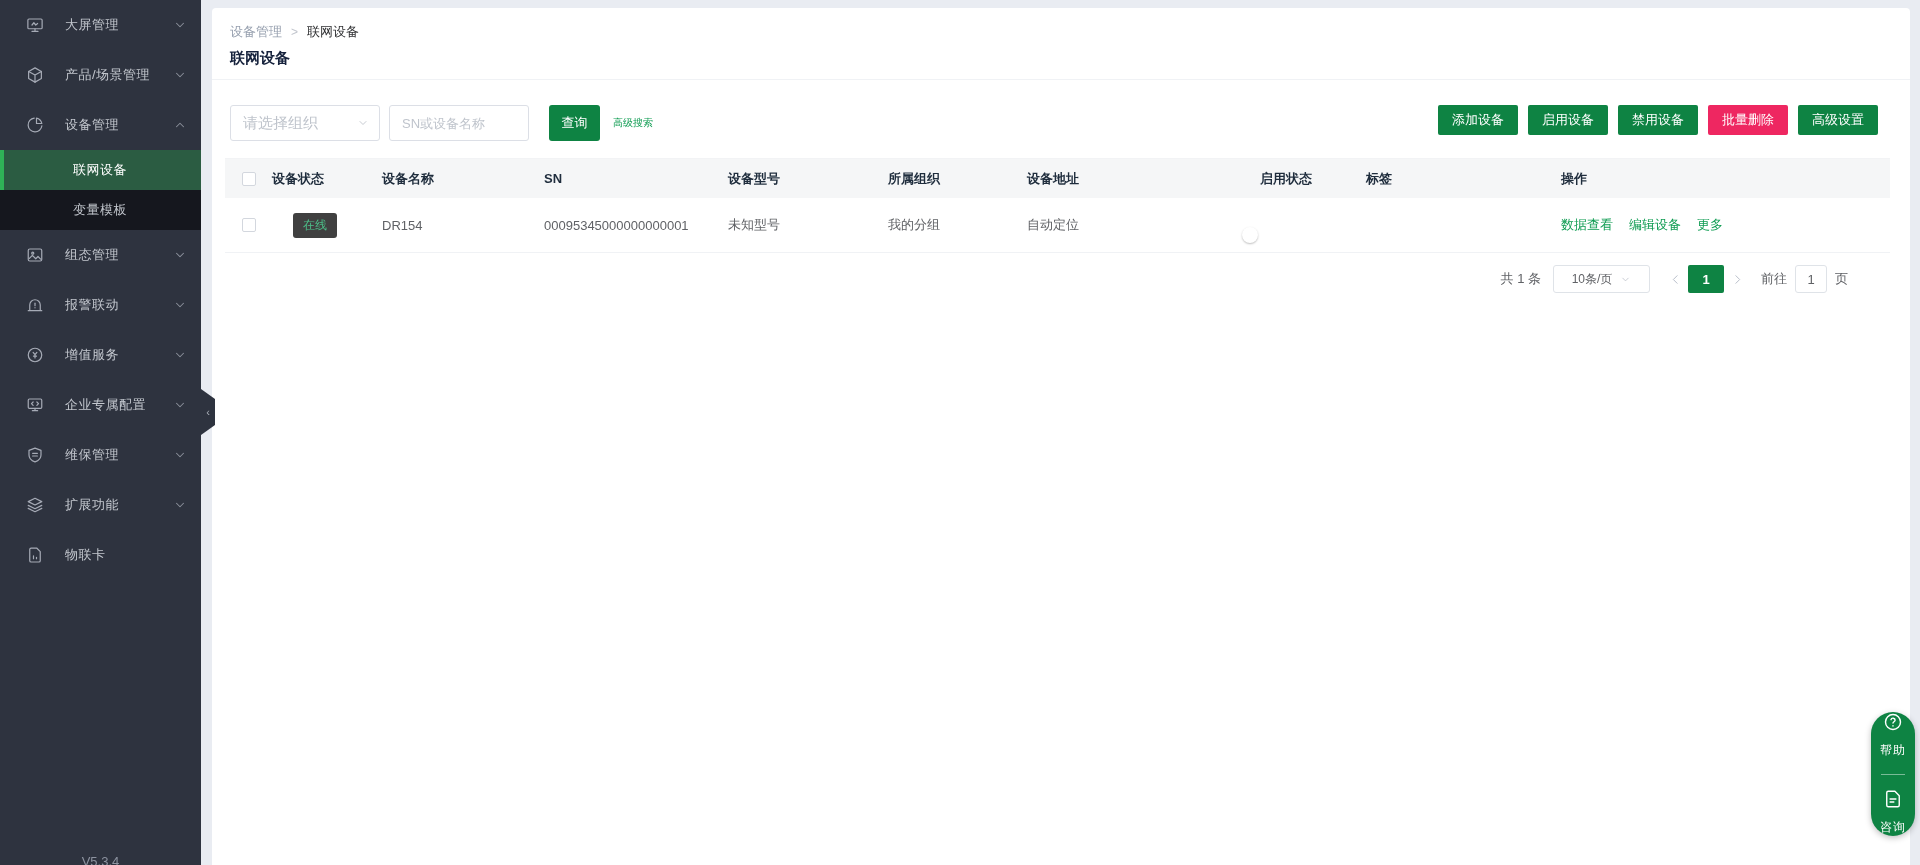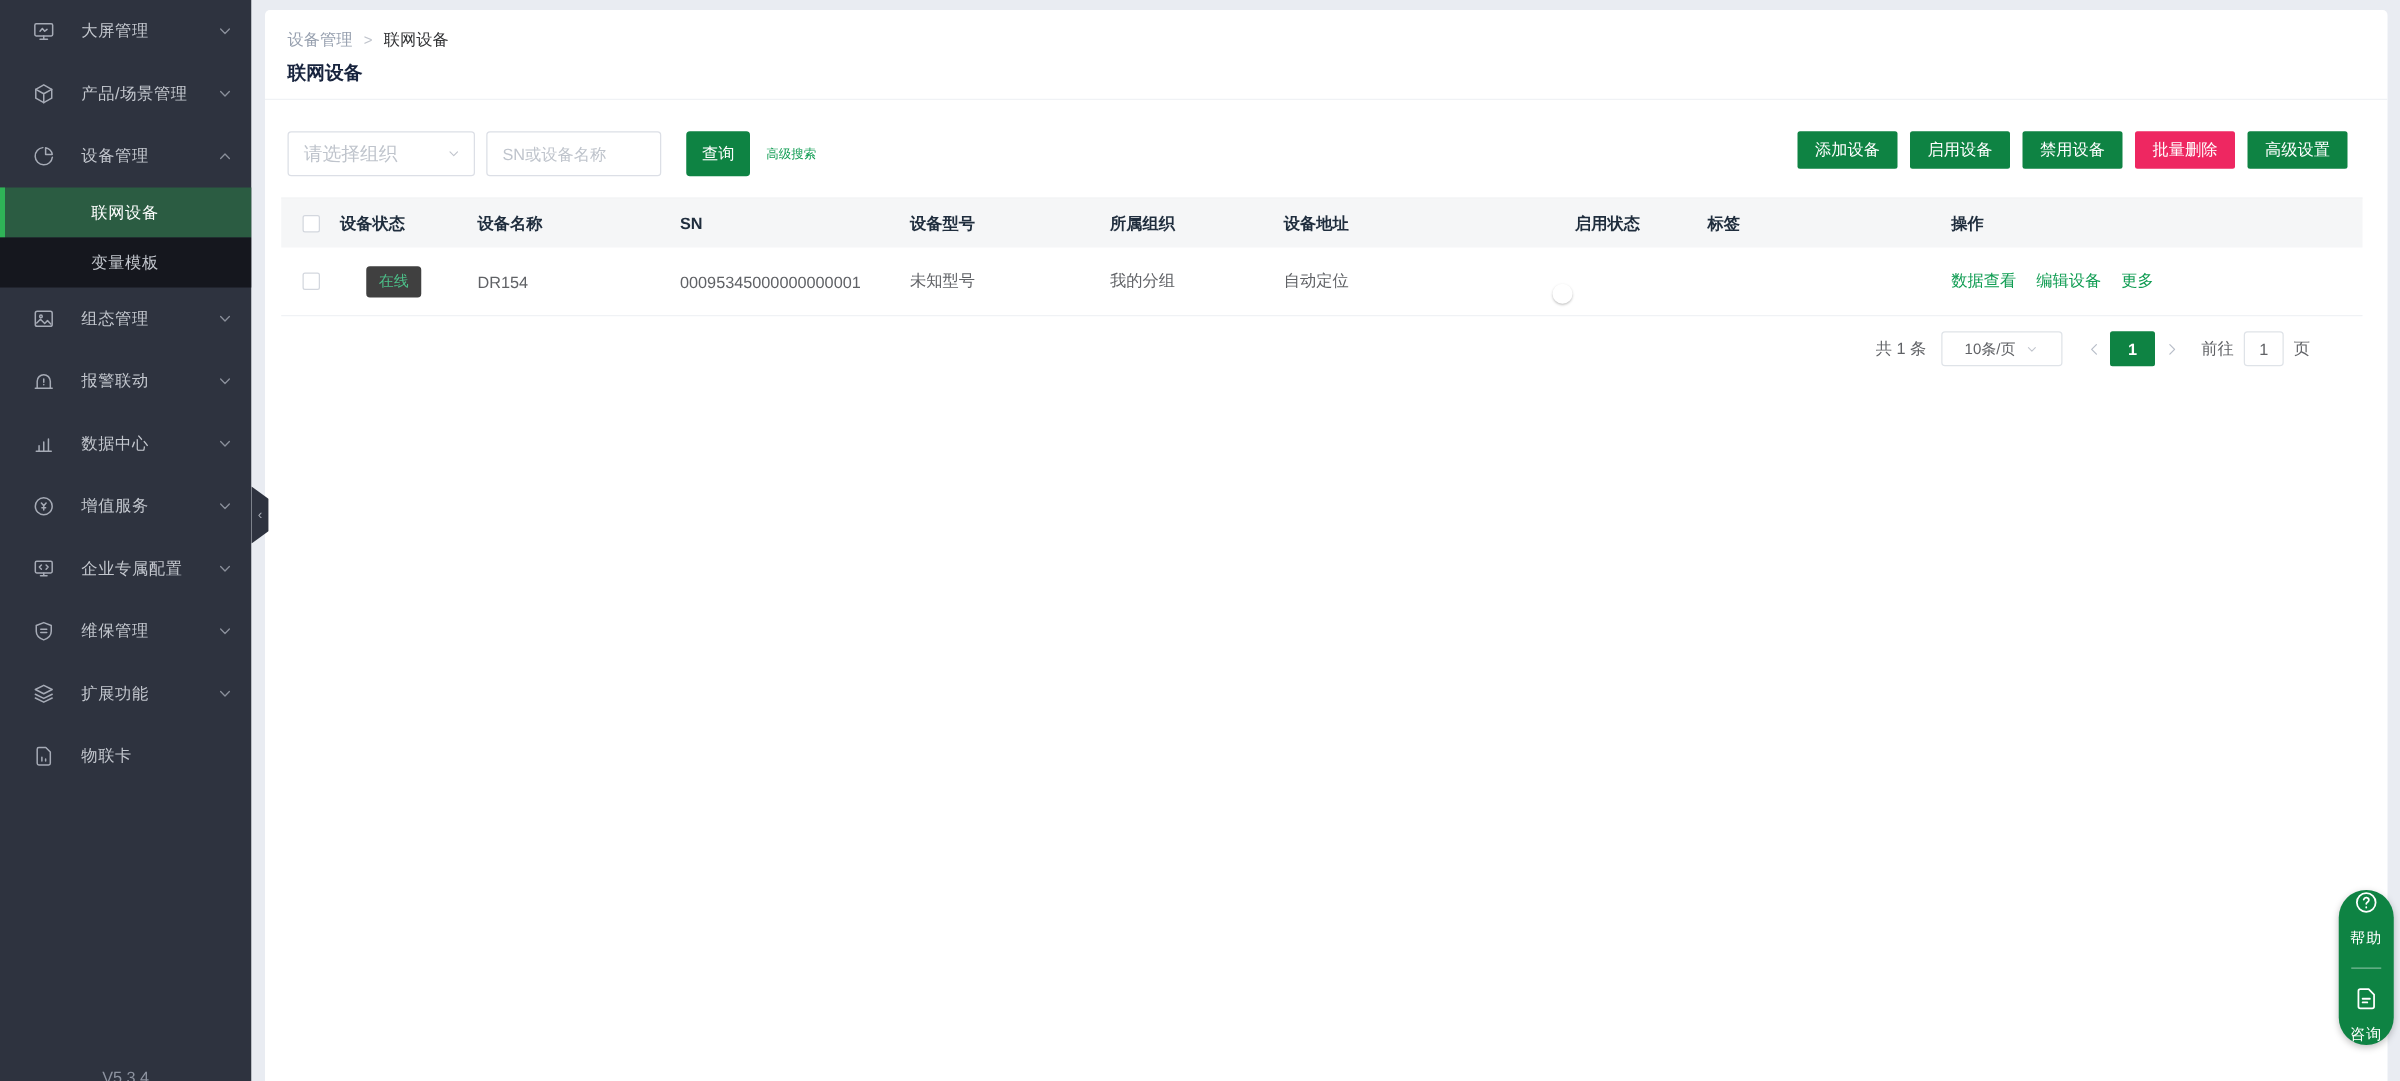--- a/index.html
+++ b/index.html
@@ -236,36 +236,20 @@
         </svg>
     </span>
     <span class="mlabel">报警联动</span>
     <span class="chev">
         <svg viewBox="0 0 24 24">
           <polyline points="6 9 12 15 18 9"></polyline>
         </svg>
       </span>
   </div>
 
-  <div class="menu-item">
-    <span class="micon">
-      <svg viewBox="0 0 24 24">
-          <path d="M4 20h16"></path>
-          <path d="M7 20v-6"></path>
-          <path d="M12 20v-10"></path>
-          <path d="M17 20V7"></path>
-        </svg>
-    </span>
-    <span class="mlabel">数据中心</span>
-    <span class="chev">
-        <svg viewBox="0 0 24 24">
-          <polyline points="6 9 12 15 18 9"></polyline>
-        </svg>
-      </span>
-  </div>
 
   <div class="menu-item">
     <span class="micon">
       <svg viewBox="0 0 24 24">
           <circle cx="12" cy="12" r="9"></circle>
           <path d="M9.5 8.5l2.5 3 2.5-3M12 11.5V16M10 13.5h4"></path>
         </svg>
     </span>
     <span class="mlabel">增值服务</span>
     <span class="chev">

